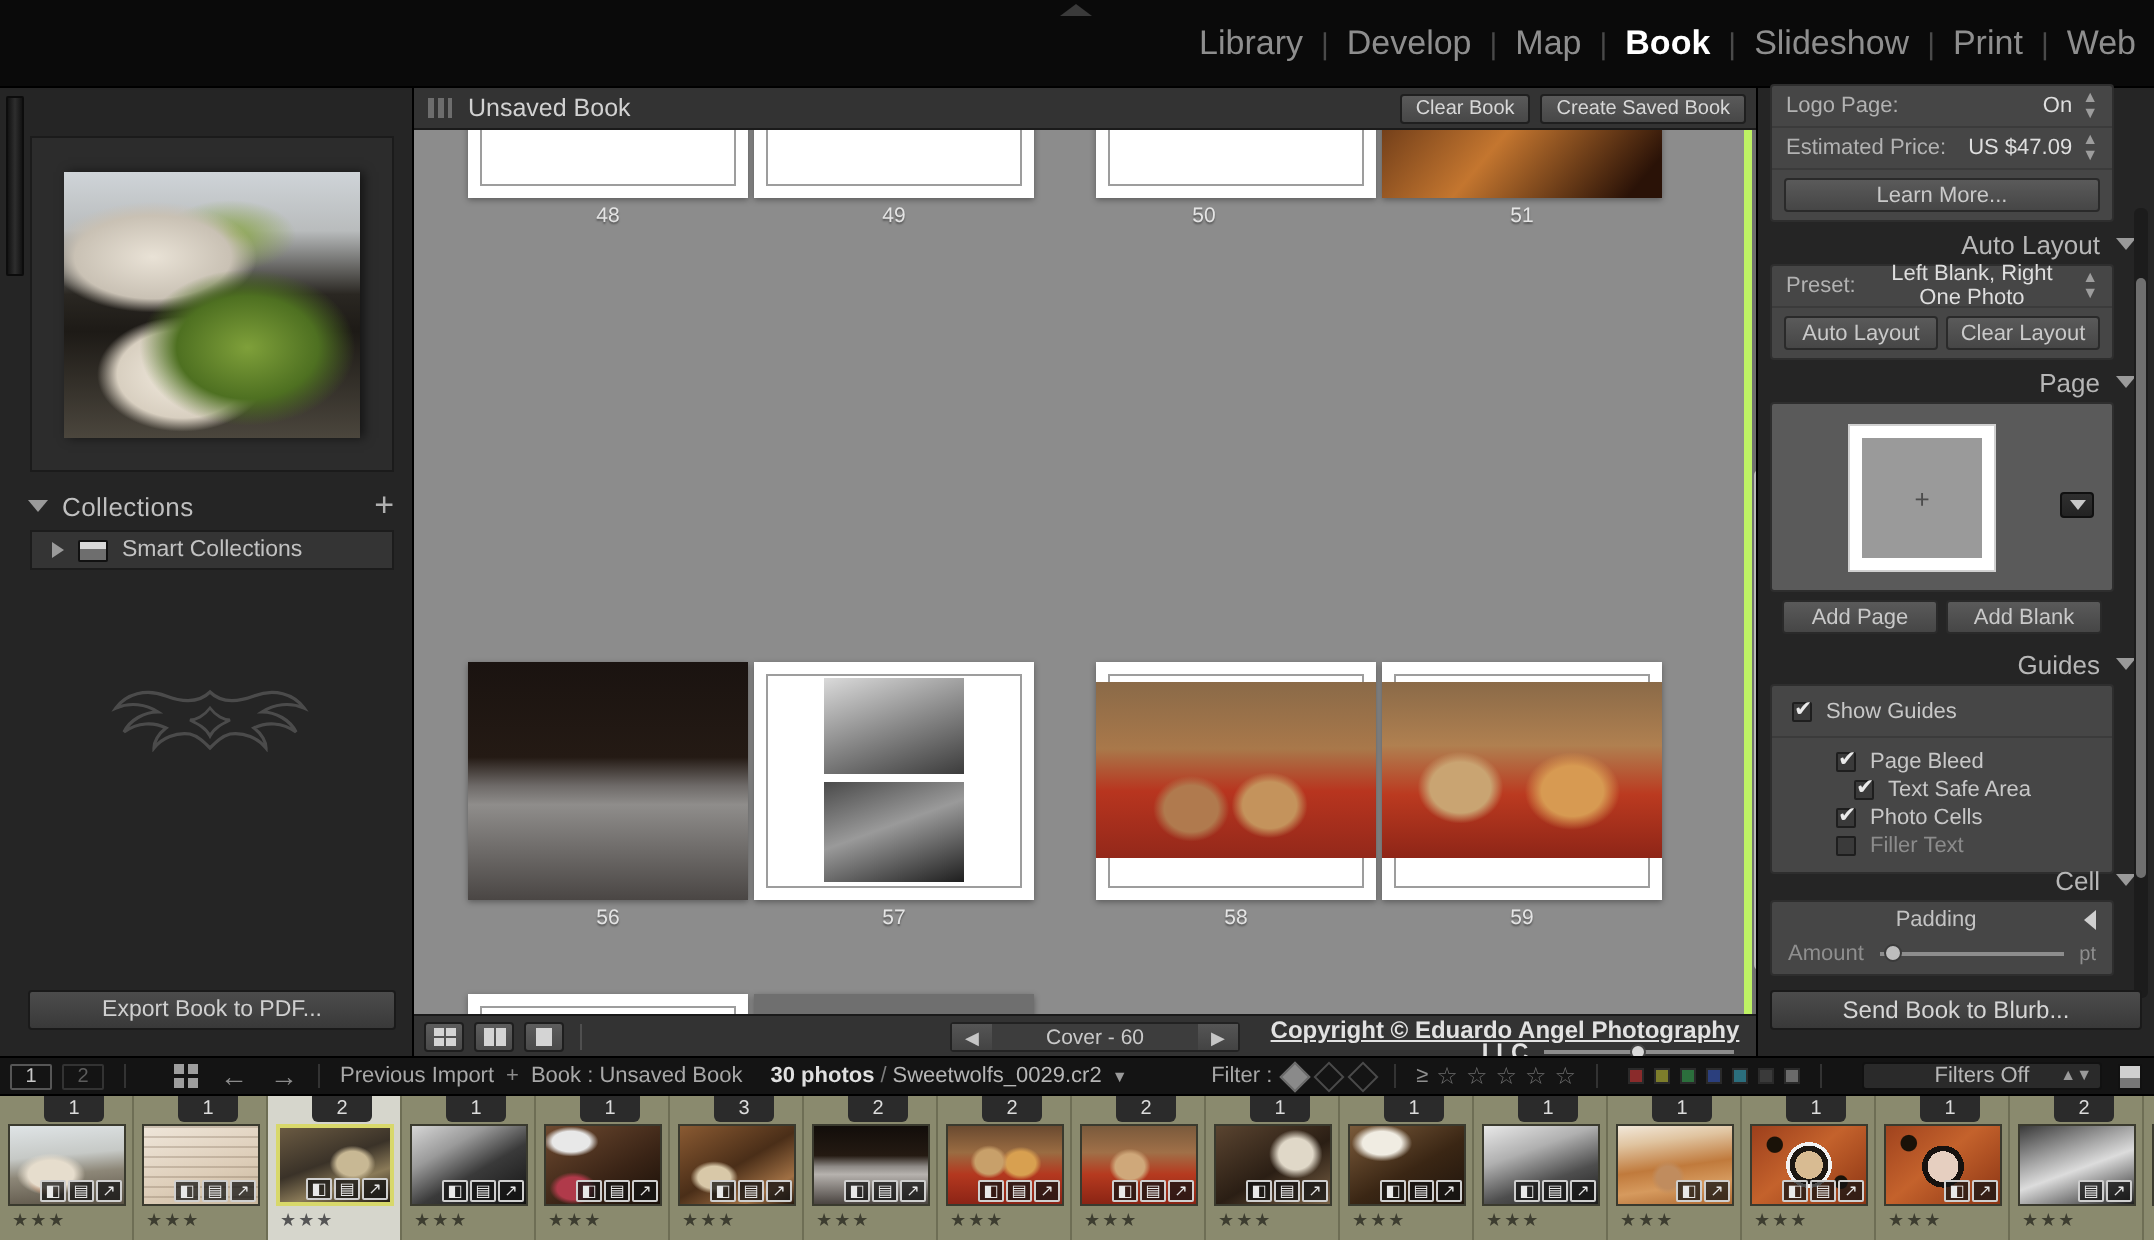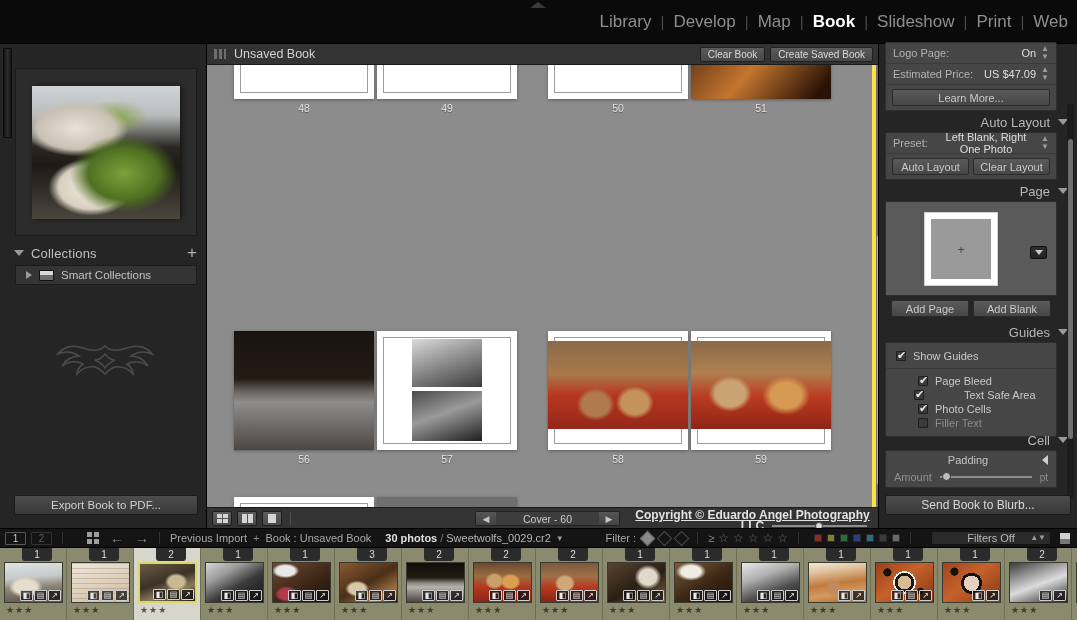--- a/index.html
+++ b/index.html
@@ -117,21 +117,21 @@
     background:linear-gradient(180deg,#4c4c4c,#393939);
     border:1px solid #1a1a1a; border-radius:2px;
     color:#cfcfcf; font-size:11.5px;
     display:flex; align-items:center; justify-content:center;
     cursor:pointer;
   }
 
   
   .center {
     position:absolute; left:207px; top:44px; width:676px; height:484px;
-    background:#fde047;
+    background:#bef264;
   }
   .book-strip-header {
     position:absolute; left:0; top:0; width:671px; height:21px;
     background:#333333;
     display:flex; align-items:center;
     border-bottom:1px solid #1a1a1a;
   }
   .bs-grip {
     width:12px; height:10px; margin:0 8px 0 7px;
     background: repeating-linear-gradient(90deg,#6d6d6d 0 3px,#333 3px 5px);
@@ -477,21 +477,21 @@
         <div class="spread" style="left:341px; top:0;">
           <div class="page" style="width:140px;height:70px;">
             <div class="guide"></div>
           </div>
           <div class="page" style="width:140px;height:70px;margin-left:3px;">
             <div class="photo" style="left:0;top:28px;width:140px;height:42px;background:linear-gradient(130deg,#6b3a18,#c4762f 40%,#2a1207 90%);"></div>
           </div>
         </div>
         <div class="pagenum" style="left:27px;top:73px;width:140px;">48</div>
         <div class="pagenum" style="left:170px;top:73px;width:140px;">49</div>
-        <div class="pagenum" style="left:341px;top:73px;width:140px;">50</div>
+        <div class="pagenum" style="left:325px;top:73px;width:140px;">50</div>
         <div class="pagenum" style="left:484px;top:73px;width:140px;">51</div>
       </div>
 
 
       <div class="spread-row" style="top:266px;padding-left:21px;">
         <div class="spread" style="left:27px; top:0;">
           <div class="page" style="width:140px;height:119px;">
             <div class="photo" style="left:0;top:0;width:140px;height:119px;background:
                 linear-gradient(180deg,#1a1310 0%,#241a14 40%,#6e6a68 52%,#8f8d8b 60%,#4a4644 100%);"></div>
           </div>
@@ -631,21 +631,21 @@
     <div class="rp-section" style="top:298px;padding:6px 0 6px 0;">
       <div class="chk-row" style="padding-left:10px;margin-bottom:5px;">
         <div class="chk on"></div>
         <span>Show Guides</span>
       </div>
       <div style="height:1px;background:#3b3b3b;margin:0 0 5px 0;"></div>
       <div class="chk-row" style="padding-left:32px;">
         <div class="chk on"></div>
         <span>Page Bleed</span>
       </div>
-      <div class="chk-row" style="padding-left:28px;gap:33px;">
+      <div class="chk-row" style="padding-left:41px;">
         <div class="chk on"></div>
         <span>Text Safe Area</span>
       </div>
       <div class="chk-row" style="padding-left:32px;">
         <div class="chk on"></div>
         <span>Photo Cells</span>
       </div>
       <div class="chk-row" style="padding-left:32px;color:#8c8c8c;">
         <div class="chk"></div>
         <span>Filler Text</span>

